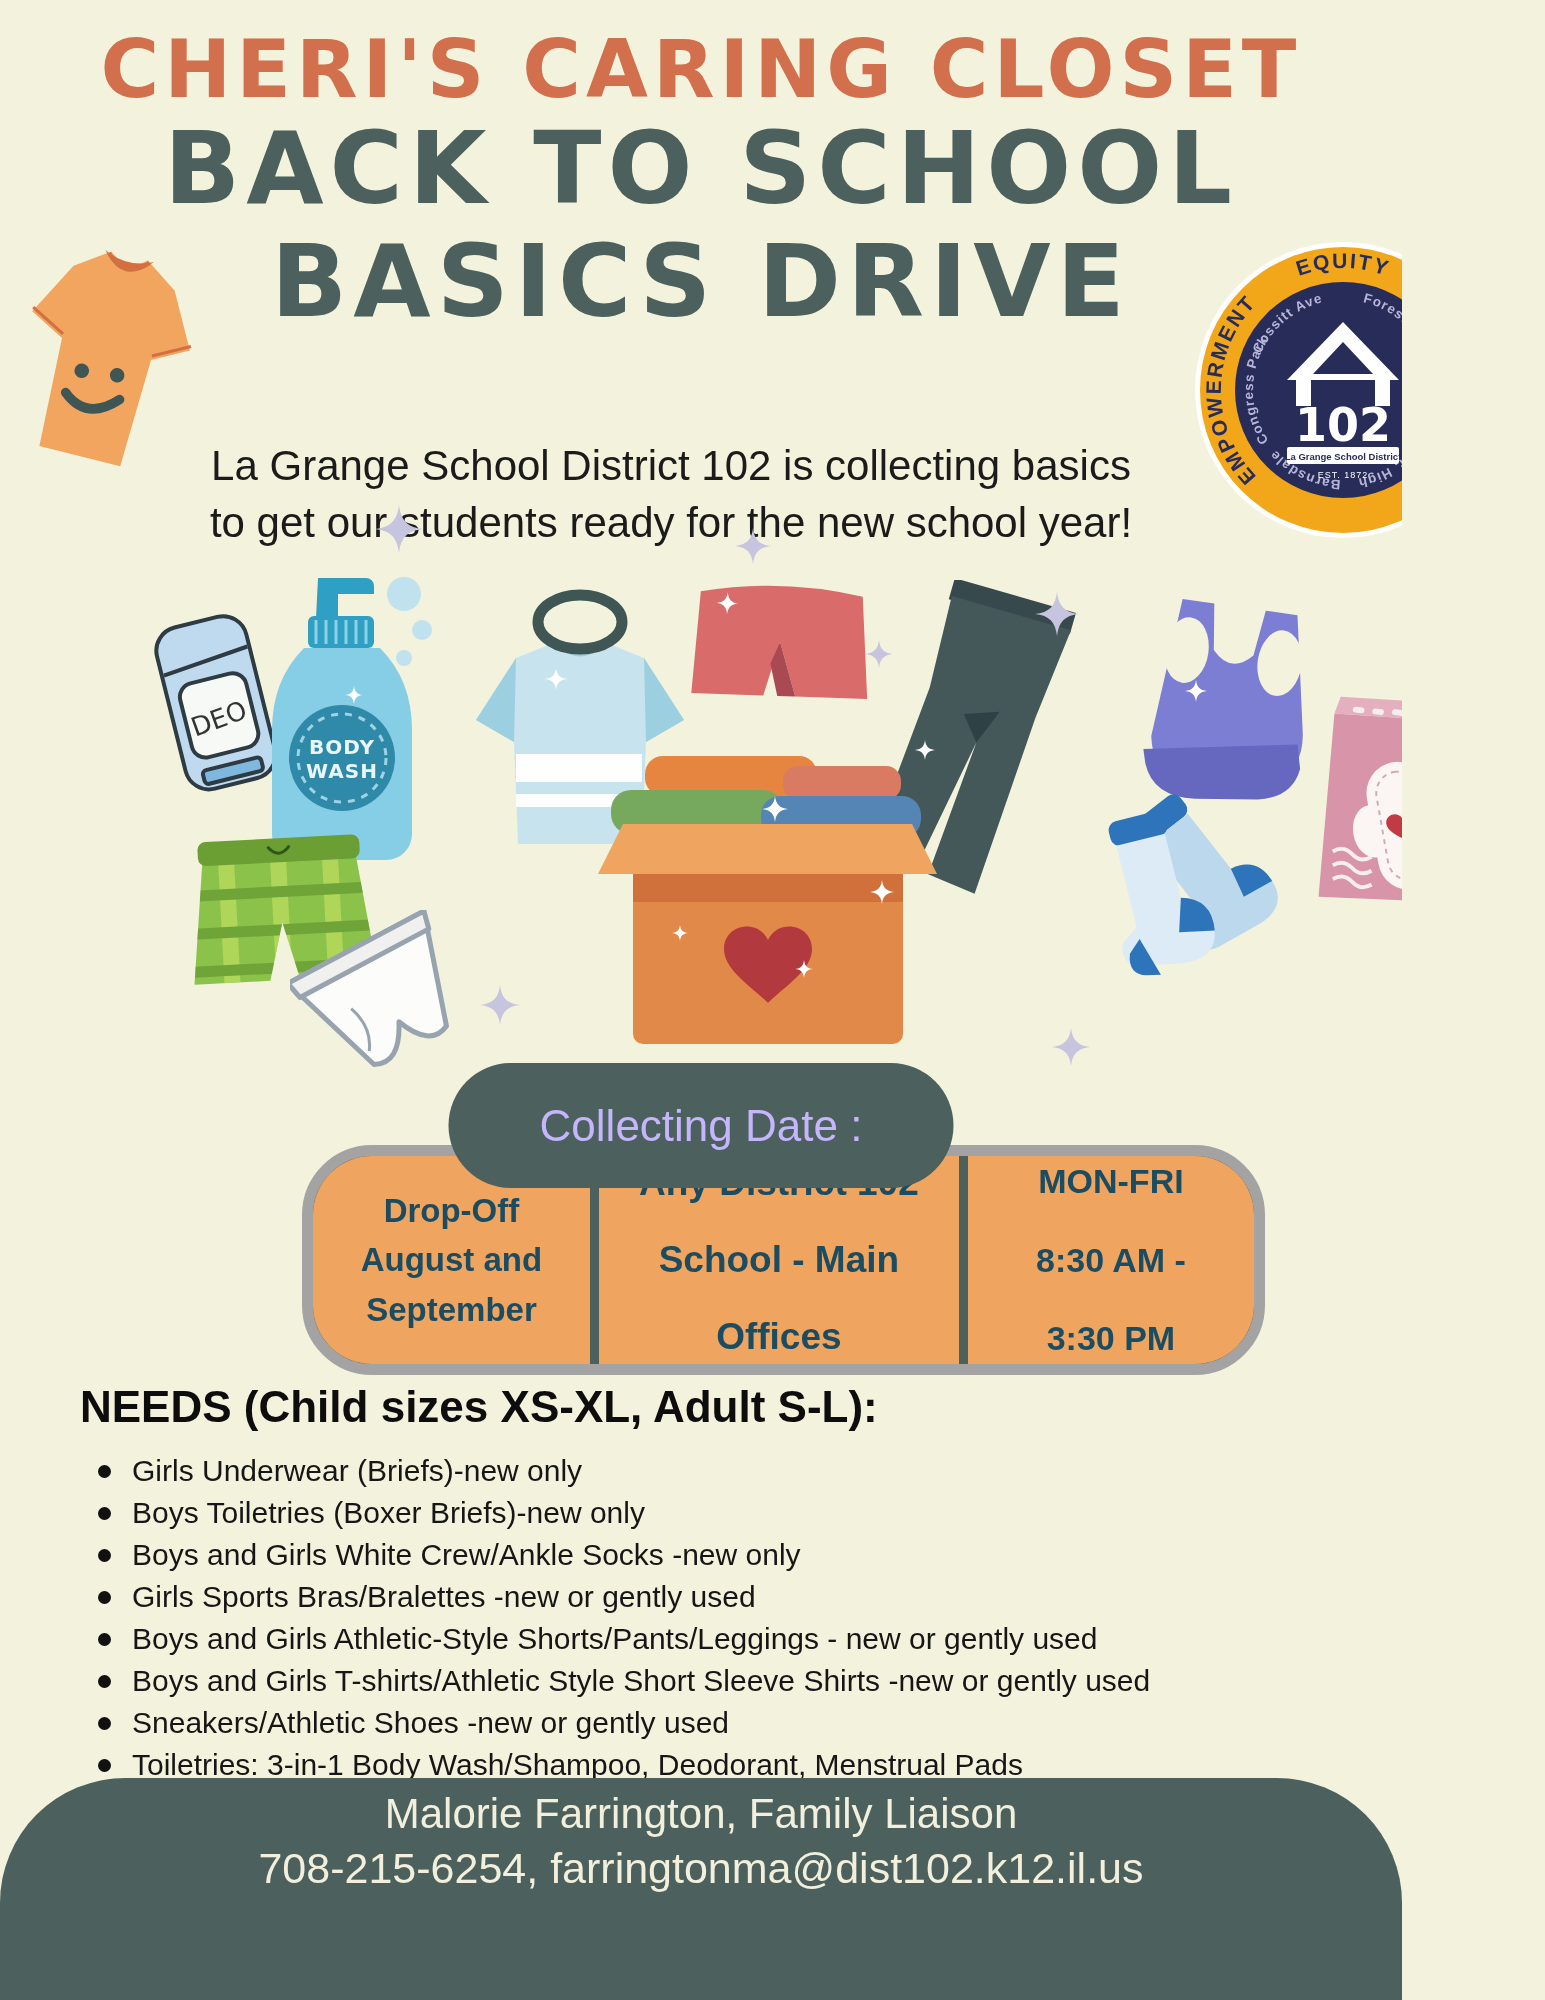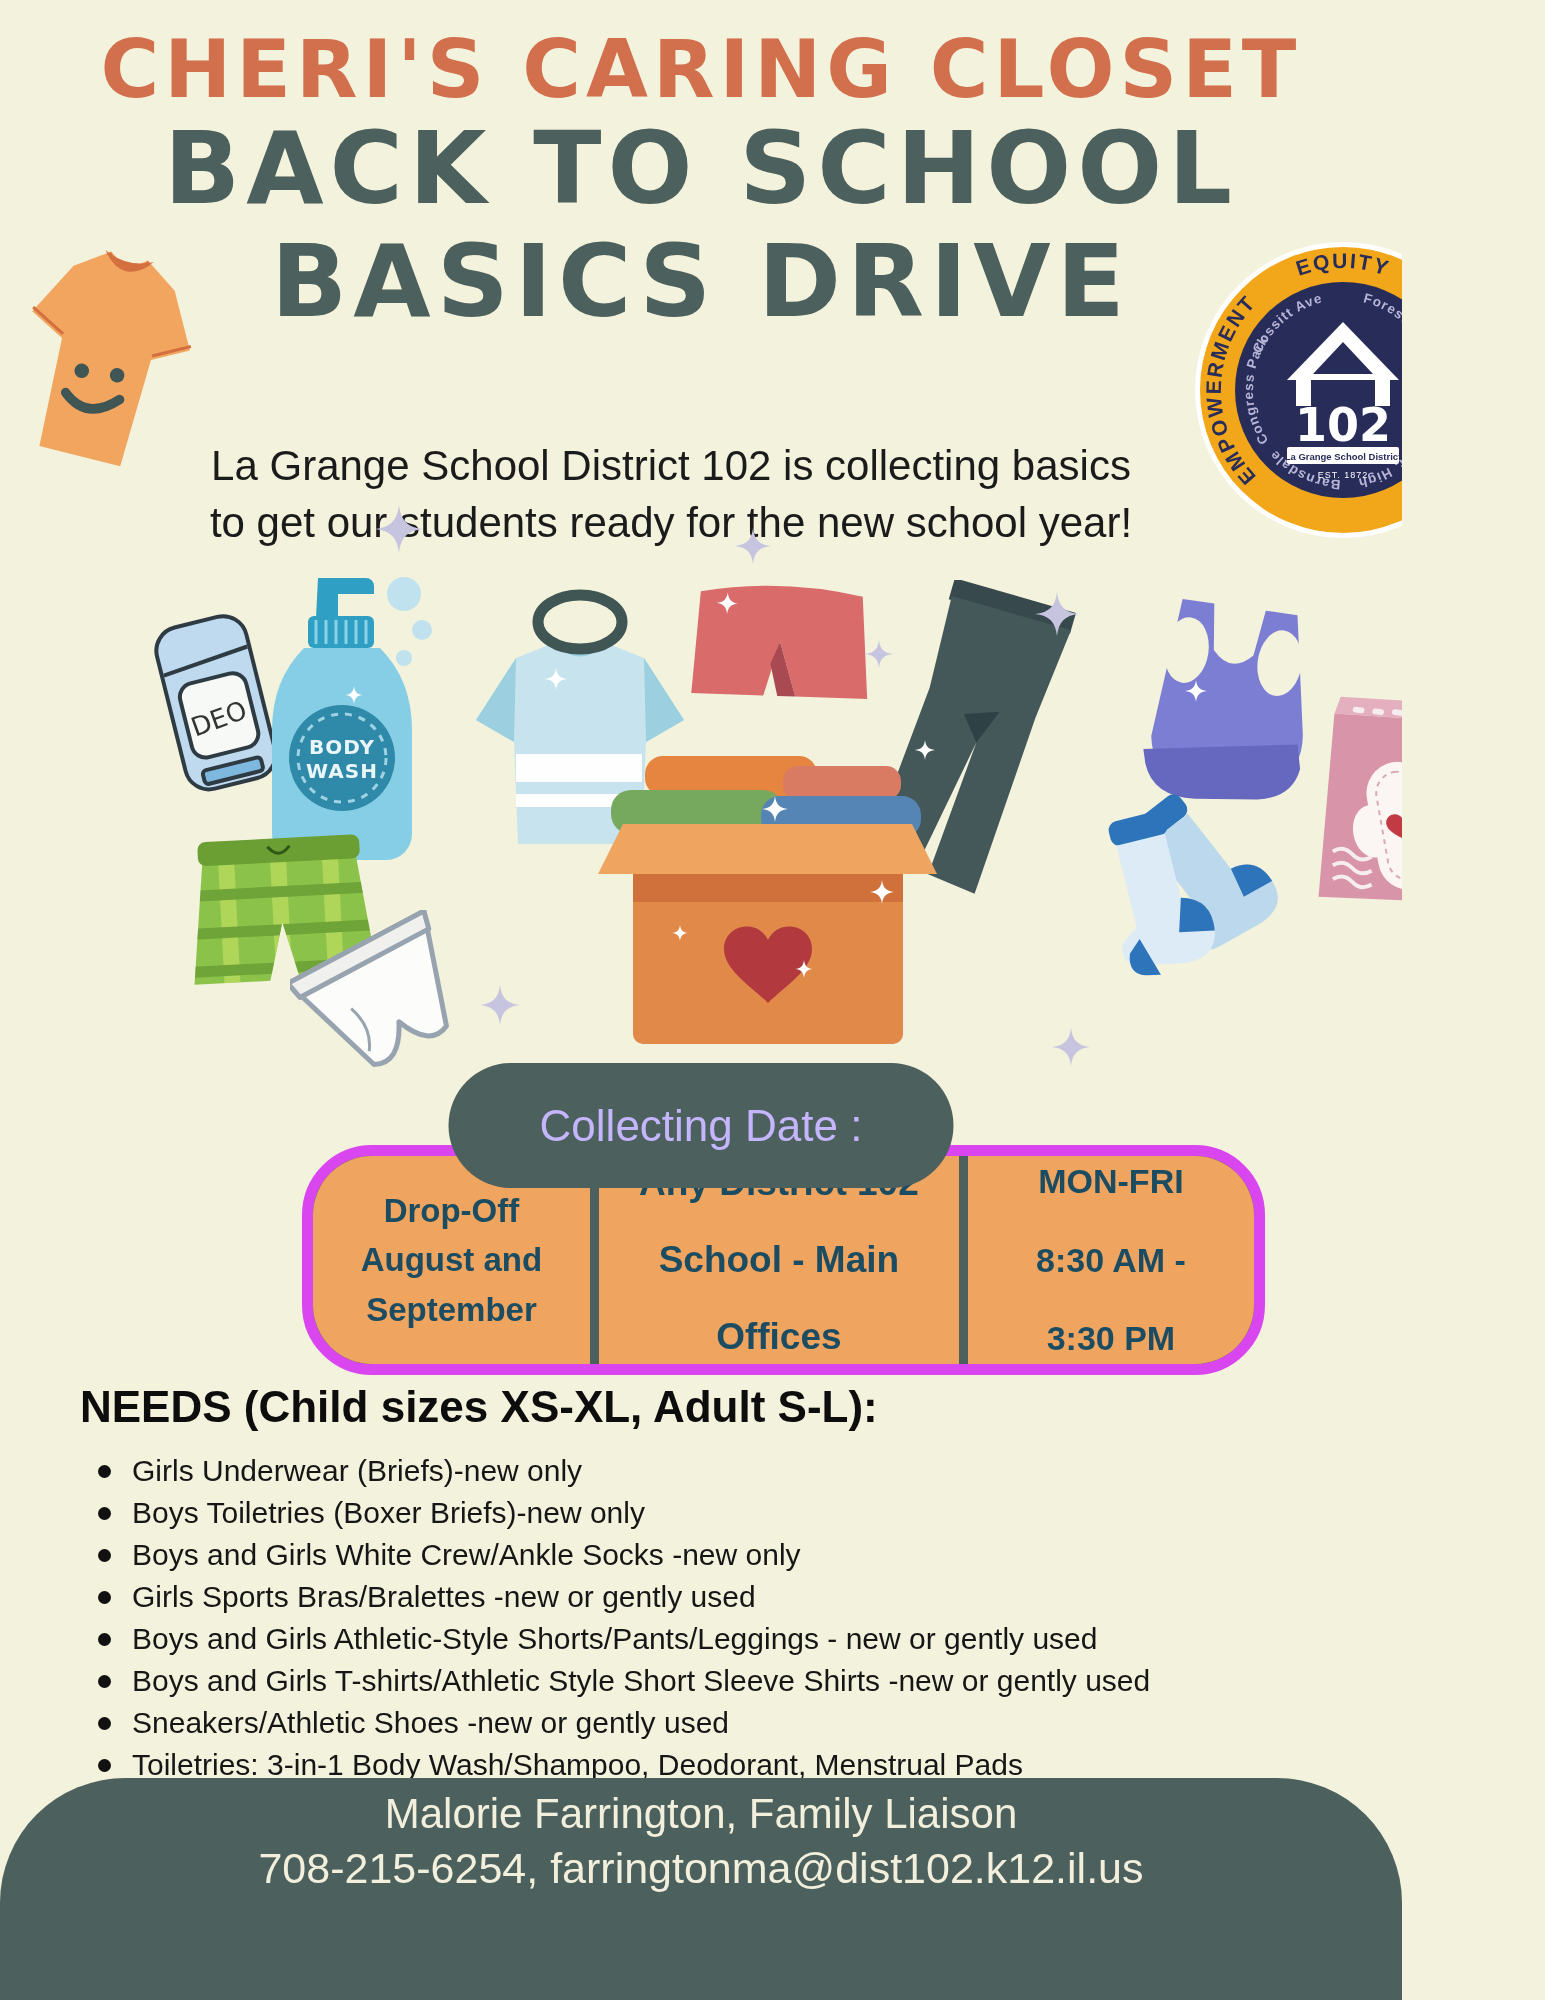--- a/index.html
+++ b/index.html
@@ -15,21 +15,21 @@
   
   .logo{position:absolute;left:1193px;top:240px;width:300px;height:300px;}
   
   .illo{position:absolute;}
   
   .pill{position:absolute;top:1063px;left:50%;transform:translateX(-50%);
         width:505px;height:125px;background:#4C605D;border-radius:64px;z-index:2;
         display:flex;align-items:center;justify-content:center;
         color:#c4b5fd;font-size:44px;}
   .sched{position:absolute;top:1145px;left:302px;width:941px;height:208px;z-index:1;
-         border:11px solid #d946ef;border-radius:70px;background:#4C605D;
+         border:11px solid #a3a3a3;border-radius:70px;background:#4C605D;
          display:flex;overflow:hidden;}
   .cell{background:#EFA55F;display:flex;flex-direction:column;justify-content:center;
         align-items:center;text-align:center;color:#1B4C61;
         font-weight:bold;line-height:1.5;}
   .cell.c1{width:30%;font-size:33px;}
   .cell.c2{width:39%;font-size:37px;line-height:1.45;}
   .cell.c3{width:31%;font-size:34px;}
   .cell + .cell{border-left:9px solid #4C605D;justify-content:space-between;}
   .cell span{display:block;}
   

